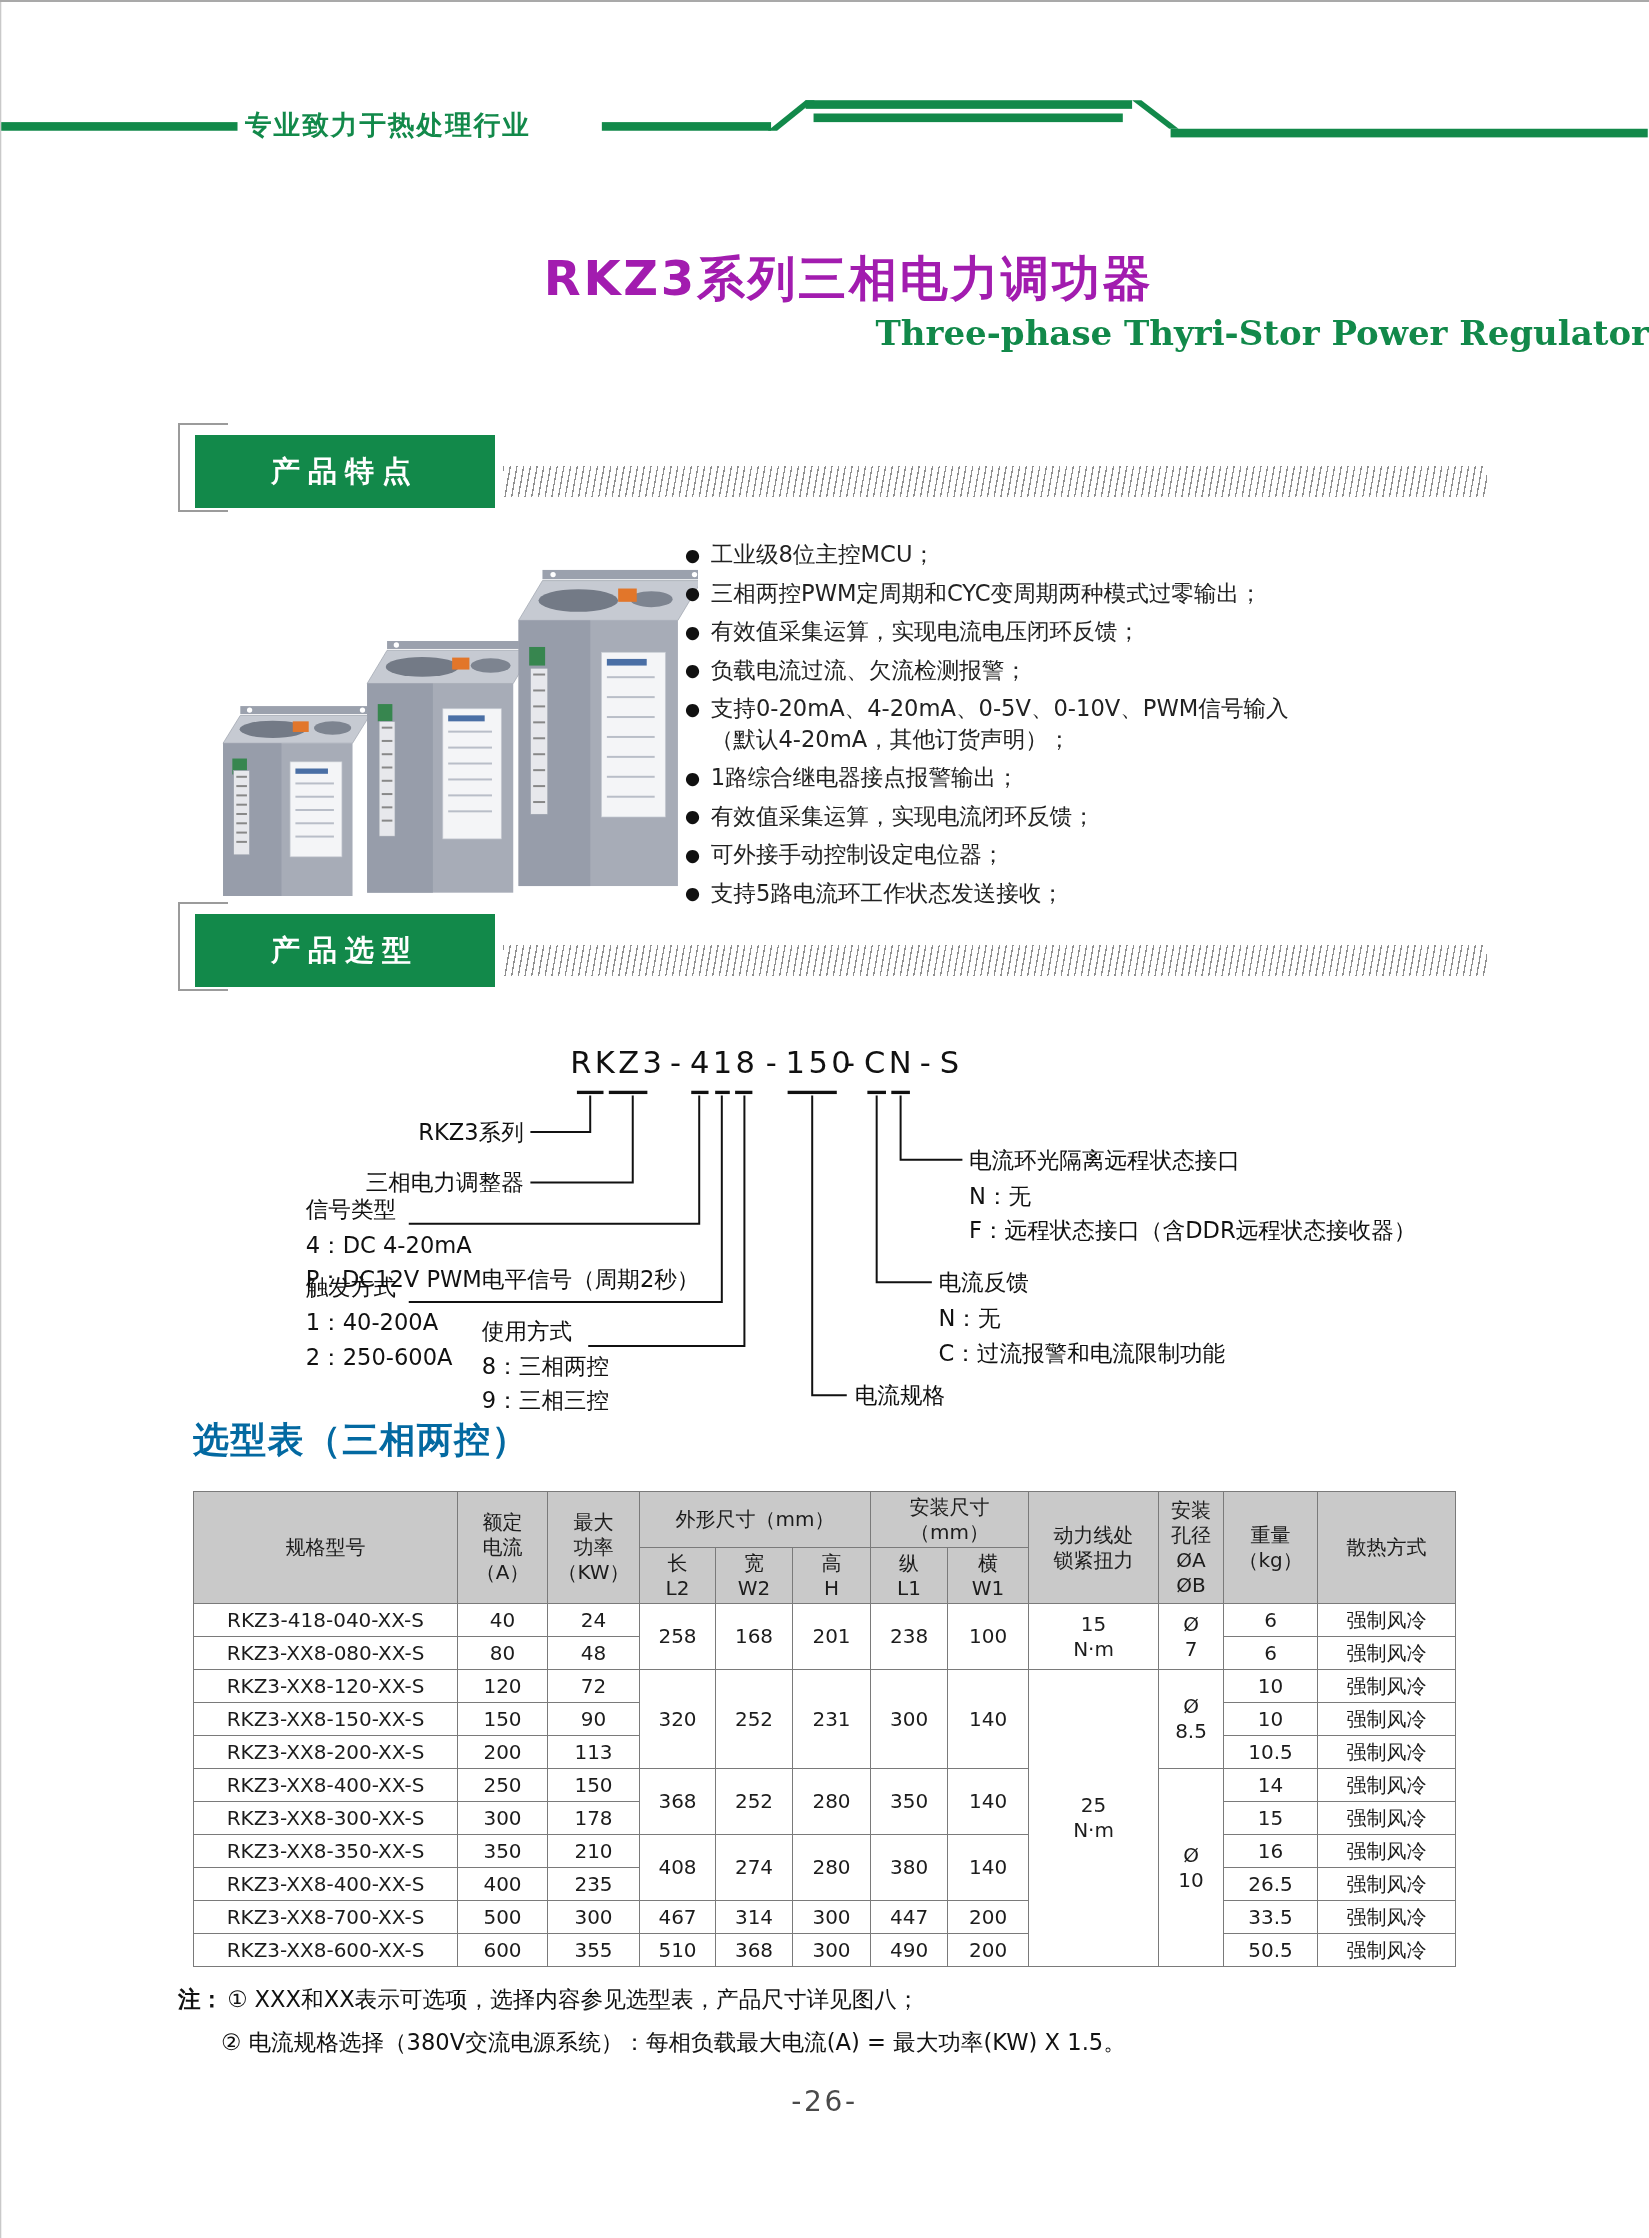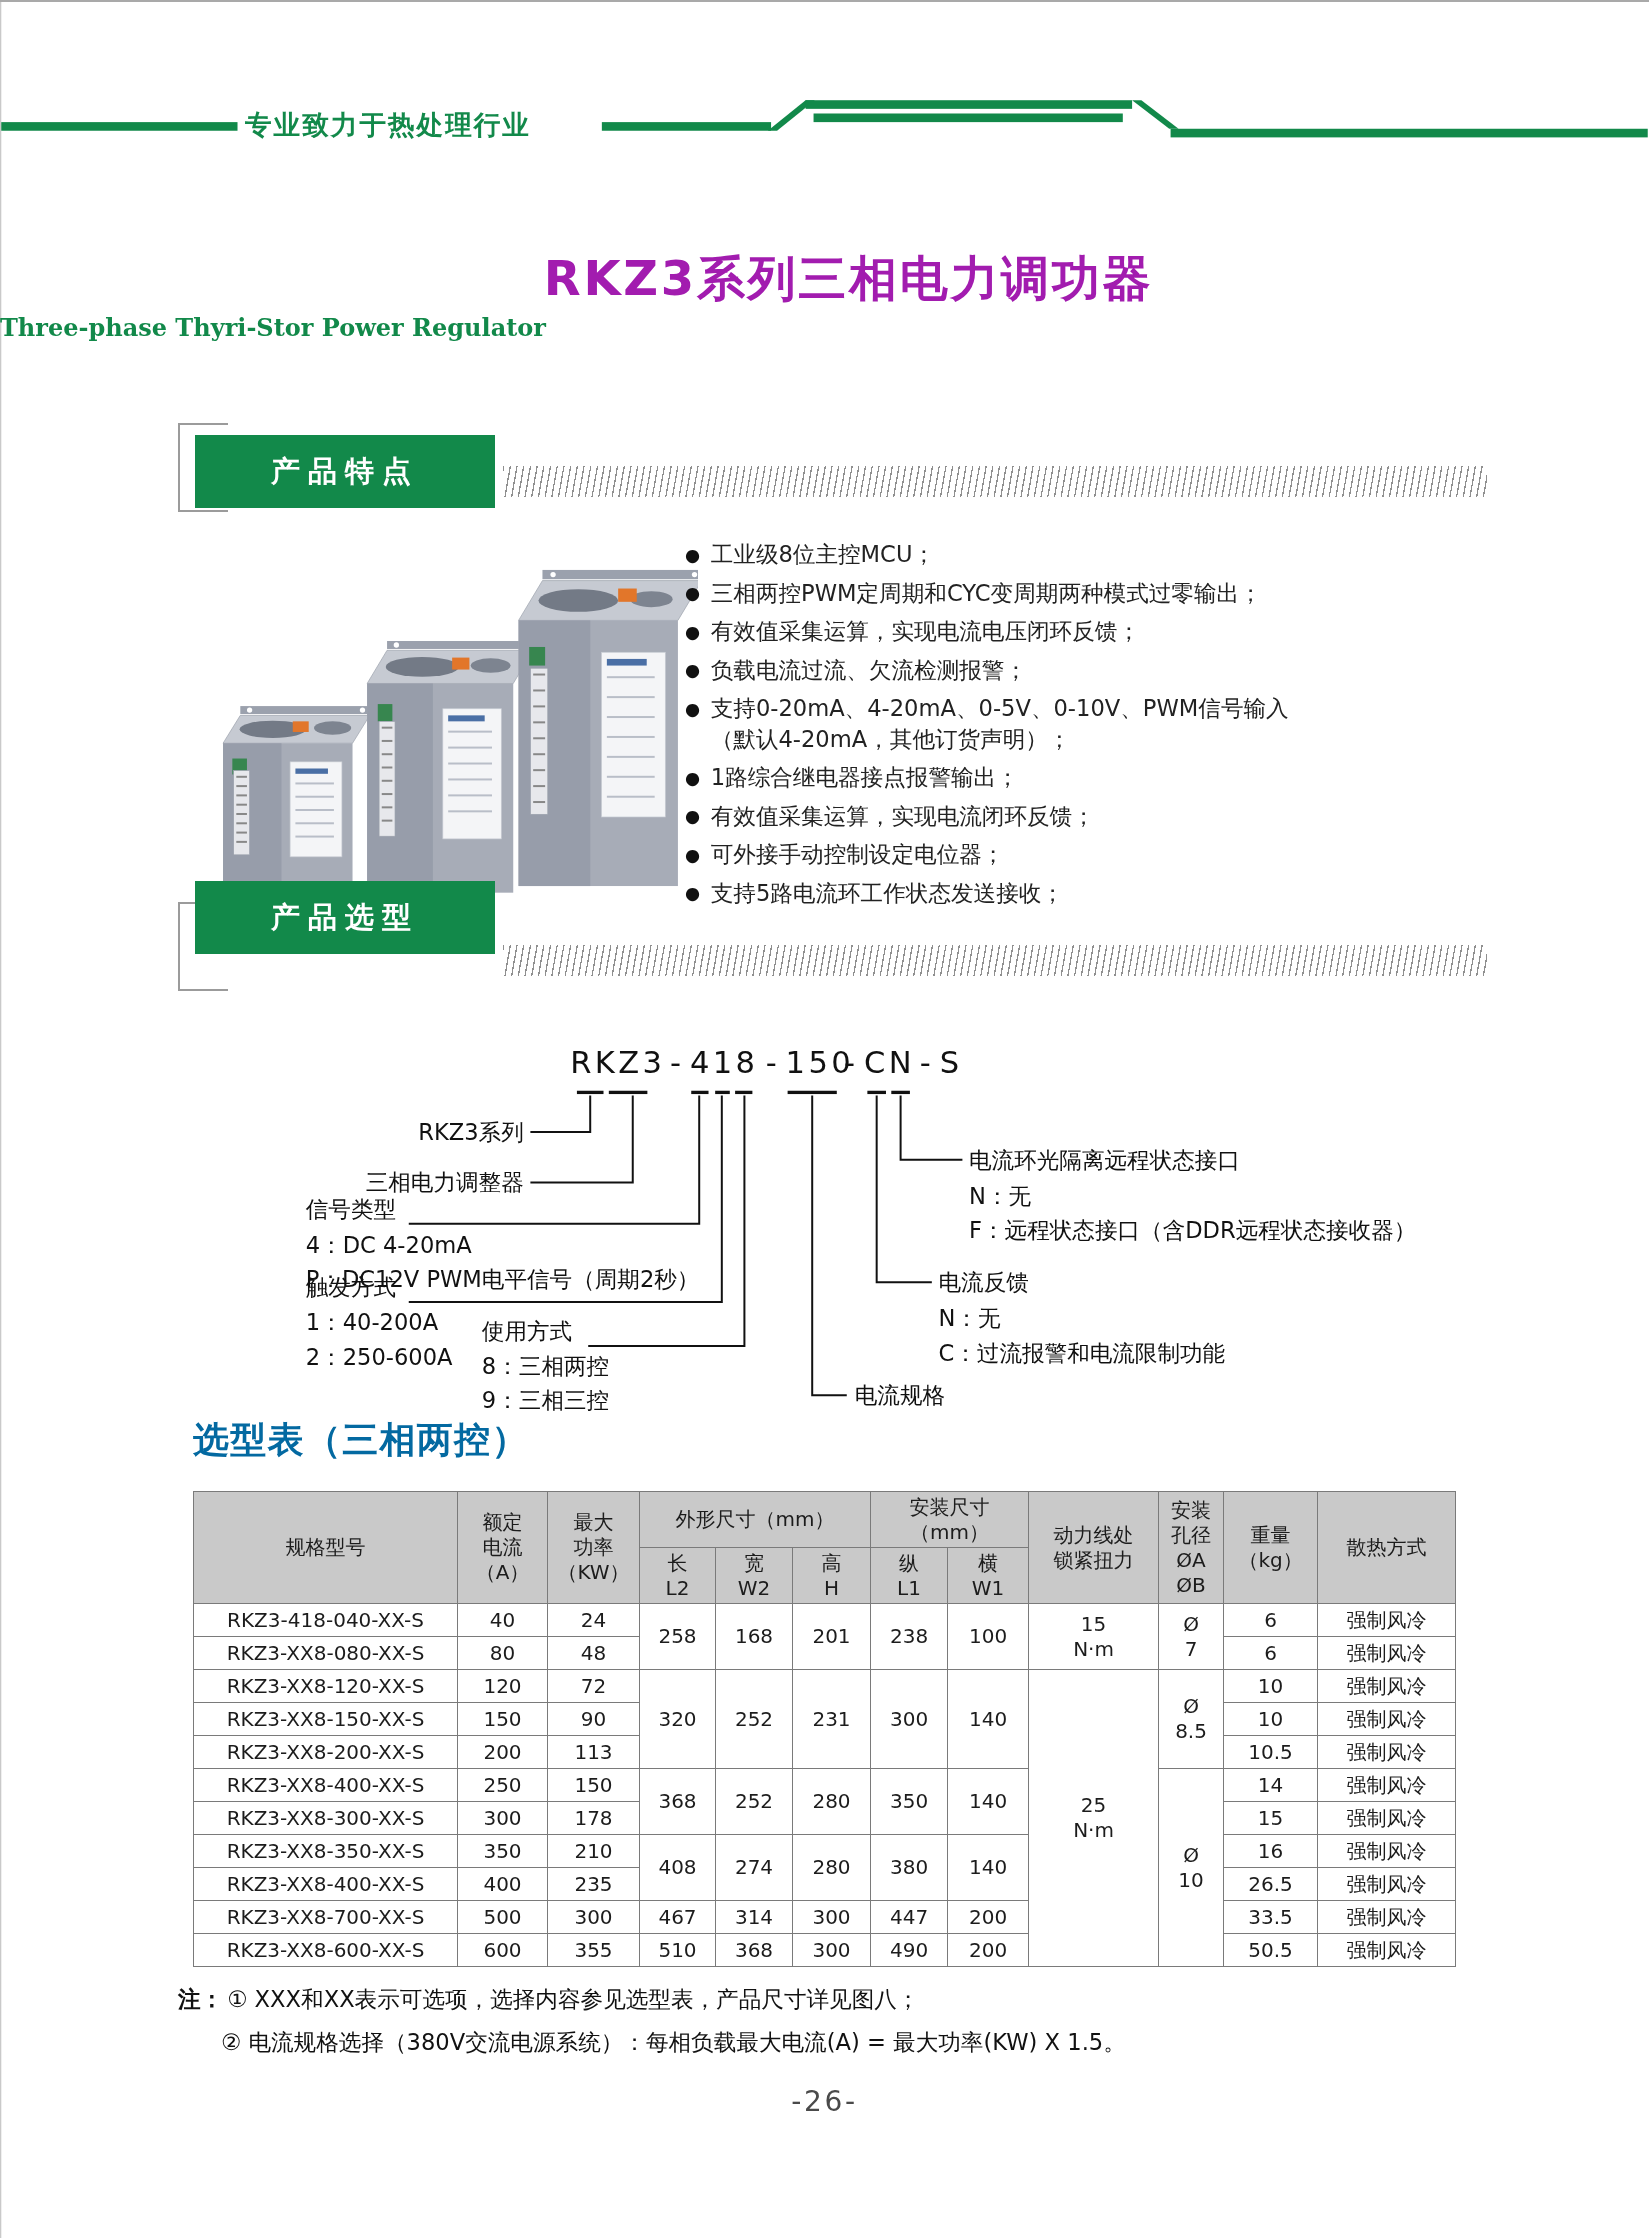--- a/index.html
+++ b/index.html
@@ -7,21 +7,21 @@
         font-family:"DejaVu Sans","Liberation Sans",sans-serif;color:#1a1a1a;
         border-top:2px solid #a9a9a9;box-shadow:inset 1.3px 0 0 #c9c9c9;}
   .abs{position:absolute;}
 
   
   .slogan{left:245px;top:105px;font-size:26.6px;font-weight:bold;color:#12894a;letter-spacing:2px;}
 
   
   .title-cn{left:0;top:245px;width:1649px;text-align:center;font-size:48px;font-weight:bold;
             color:#a21caf;letter-spacing:2.7px;padding-left:24px;}
-  .title-en{left:0;top:311px;width:1649px;text-align:left;font-size:24px;font-weight:bold;
+  .title-en{left:0;top:311px;width:1649px;text-align:right;font-size:34px;font-weight:bold;
             color:#12894a;font-family:"DejaVu Serif","Liberation Serif",serif;}
 
   
   .bracket{width:48px;height:85px;border:2px solid #9b9b9b;border-right:none;background:transparent;}
   .section-box{width:300px;height:73px;background:#12894a;color:#fff;display:flex;align-items:center;
                justify-content:center;font-size:29px;font-weight:bold;letter-spacing:8px;}
   .hatch{width:984px;height:31px;
          background:repeating-linear-gradient(100deg,#8f8f8f 0 1.3px,transparent 1.3px 6.6px);}
 
   
@@ -182,21 +182,21 @@
       <li><span class="dot">●</span><span>支持0-20mA、4-20mA、0-5V、0-10V、PWM信号输入
 （默认4-20mA，其他订货声明）；</span></li>
       <li><span class="dot">●</span><span>1路综合继电器接点报警输出；</span></li>
       <li><span class="dot">●</span><span>有效值采集运算，实现电流闭环反馈；</span></li>
       <li><span class="dot">●</span><span>可外接手动控制设定电位器；</span></li>
       <li><span class="dot">●</span><span>支持5路电流环工作状态发送接收；</span></li>
     </ul>
   </div>
 
   <div class="abs bracket" style="left:178px;top:900px;"></div>
-  <div class="abs section-box" style="left:195px;top:879px;">
+  <div class="abs section-box" style="left:195px;top:912px;">
     <span>产品选型</span>
   </div>
   <div class="abs hatch" style="left:503px;top:943px;"></div>
 
   <svg class="abs" style="left:0;top:997px;" width="1649" height="452" viewBox="0 1500 2481 680">
 
     <text class="diag-code" x="858" y="1612">RKZ3</text>
     <text class="diag-code" x="1008" y="1612">-</text>
     <text class="diag-code" x="1038" y="1612">418</text>
     <text class="diag-code" x="1152" y="1612">-</text>

